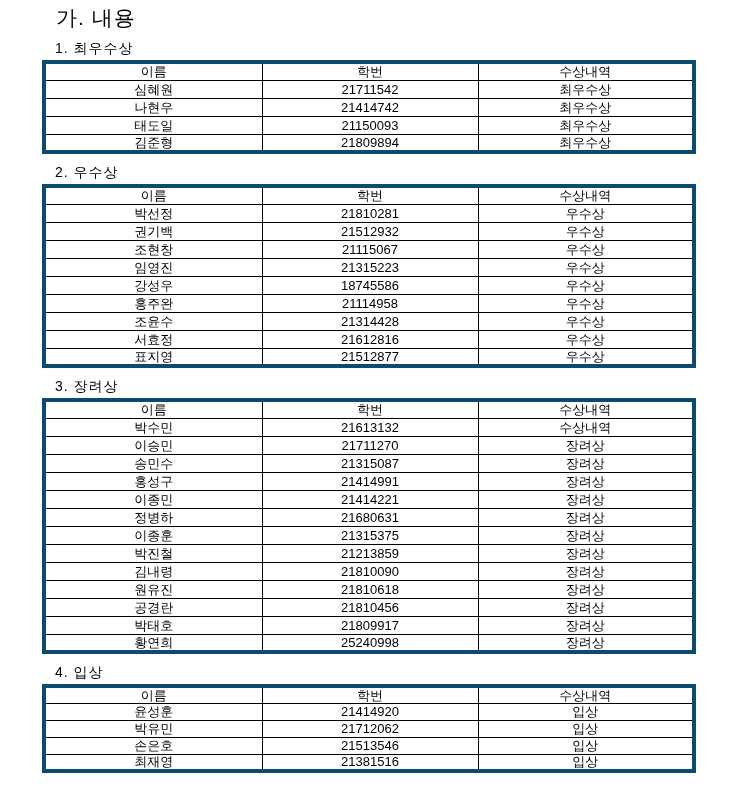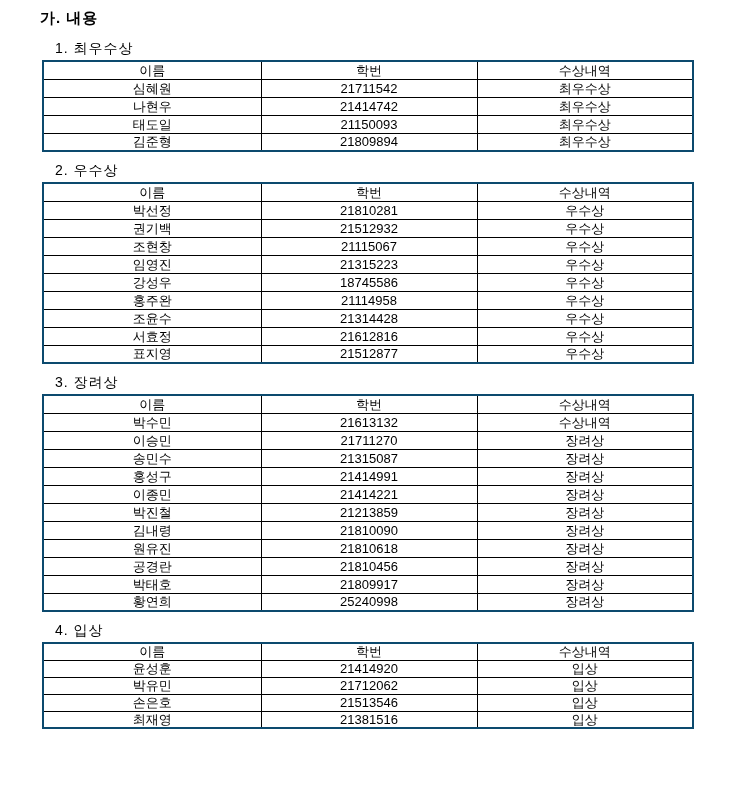--- a/index.html
+++ b/index.html
@@ -11,41 +11,41 @@
     font-family: "Liberation Sans", "DejaVu Sans", sans-serif;
     color: #000000;
   }
   .page {
     width: 735px;
     height: 808px;
     background: #ffffff;
     padding-top: 8px;
   }
   .doc-title {
-    margin-left: 40px;
-    font-size: 15px;
+    margin-left: 56px;
+    font-size: 21px;
     line-height: 20px;
-    font-weight: bold;
+    font-weight: normal;
     letter-spacing: 1px;
   }
   .section-heading {
     margin: 10px 0 3px 55px;
     font-size: 14px;
     line-height: 17px;
     letter-spacing: 1px;
   }
   .award-section.first .section-heading {
     margin-top: 12px;
   }
   table.award-table {
     border-collapse: collapse;
     table-layout: fixed;
     width: 650px;
     margin-left: 42px;
-    border: 2px solid #0c4a6e;
+    border: 4px solid #0c4a6e;
   }
   table.award-table col.c-name  { width: 218px; }
   table.award-table col.c-id    { width: 216px; }
   table.award-table col.c-award { width: 216px; }
   table.award-table th,
   table.award-table td {
     border: 1px solid #000000;
     height: 18px;
     padding: 0;
     text-align: center;
@@ -208,20 +208,30 @@
             <td>홍성구</td>
             <td>21414991</td>
             <td>장려상</td>
           </tr>
           <tr>
             <td>이종민</td>
             <td>21414221</td>
             <td>장려상</td>
           </tr>
           <tr>
+            <td>정병하</td>
+            <td>21680631</td>
+            <td>장려상</td>
+          </tr>
+          <tr>
+            <td>이종훈</td>
+            <td>21315375</td>
+            <td>장려상</td>
+          </tr>
+          <tr>
             <td>박진철</td>
             <td>21213859</td>
             <td>장려상</td>
           </tr>
           <tr>
             <td>김내령</td>
             <td>21810090</td>
             <td>장려상</td>
           </tr>
           <tr>

